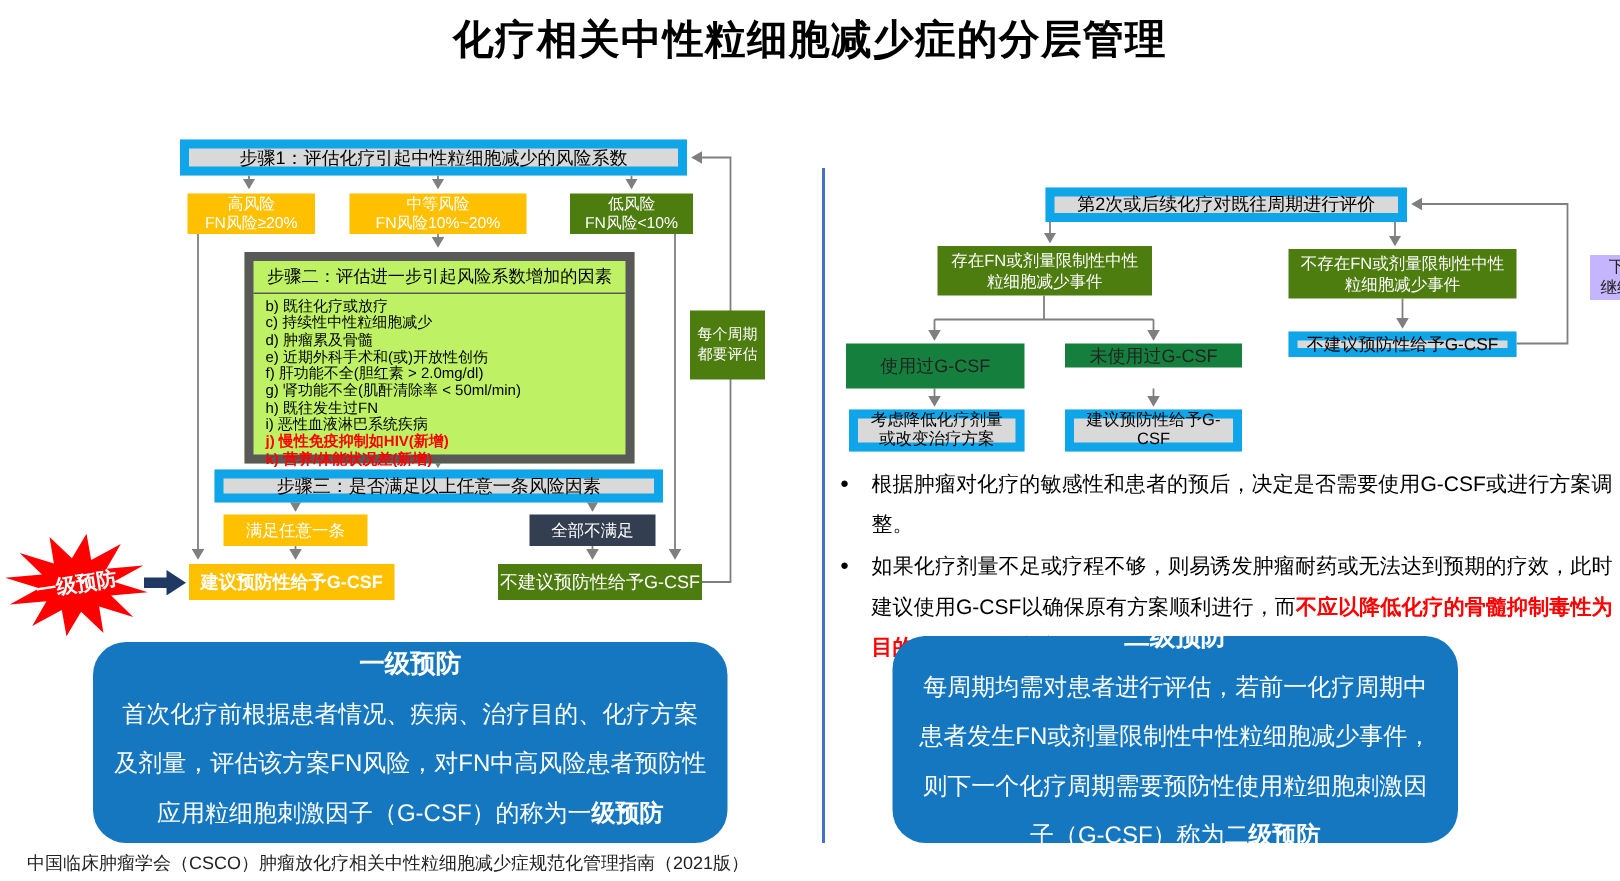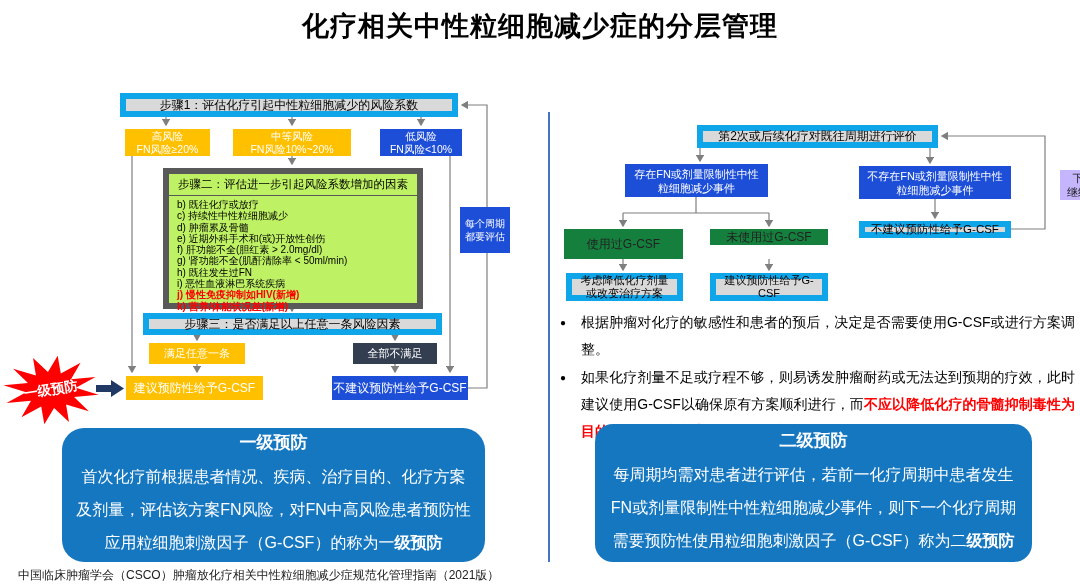--- a/index.html
+++ b/index.html
@@ -4,21 +4,21 @@
 <style>
   html,body{margin:0;padding:0;background:#fff;}
   #canvas{position:relative;width:1080px;height:587px;background:#fff;overflow:hidden;
           font-family:"Liberation Sans","DejaVu Sans",sans-serif;color:#000;}
   .abs{position:absolute;box-sizing:border-box;}
   .ctr{display:flex;flex-direction:column;align-items:center;justify-content:center;text-align:center;}
   #page-title{left:0;top:8px;width:1080px;font-size:27px;font-weight:bold;text-align:center;letter-spacing:1px;}
   
   .graybox{background:#D9D9D9;border:6px solid #0ea5e9;}
   .yellowbox{background:#FFC000;color:#fff;}
-  .navybox{background:#1d4ed8;color:#fff;}
+  .navybox{background:#4d7c0f;color:#fff;}
   .slatebox{background:#333F50;color:#fff;}
   .greenbox{background:#15803d;color:#222;}
   .creambox{background:#c4b5fd;color:#222;margin-left:40px;}
   .step-list{margin:0;padding:3px 6px 2px 8px;list-style:none;font-size:10px;line-height:11.3px;text-align:left;}
   .step-list li{white-space:nowrap;}
   .step-list li.red{color:#FF0000;font-weight:bold;}
   .bullets{margin:0;padding:0;list-style:none;font-size:14px;line-height:27px;text-align:justify;}
   .bullets li{position:relative;padding-left:21px;margin-bottom:1px;}
   .bullets li::before{content:"●";position:absolute;left:0;top:0;font-size:10px;}
   .redbold{color:#FF0000;font-weight:bold;}
@@ -105,21 +105,21 @@
   <div class="abs navybox ctr" style="left:460px;top:207px;width:50px;height:46px;font-size:10px;line-height:13px;justify-content:center;">
     <div>每个周期</div>
     <div>都要评估</div>
   </div>
 
   <div class="abs graybox ctr" style="left:143px;top:313px;width:299px;height:22px;font-size:12px;">步骤三：是否满足以上任意一条风险因素</div>
 
   <div class="abs yellowbox ctr" style="left:149px;top:343px;width:96px;height:21px;font-size:11px;">满足任意一条</div>
   <div class="abs slatebox ctr" style="left:353px;top:343px;width:84px;height:21px;font-size:11px;">全部不满足</div>
 
-  <div class="abs yellowbox ctr" style="left:126px;top:376px;width:137px;height:24px;font-size:12px;font-weight:normal;">建议预防性给予G-CSF</div>
+  <div class="abs yellowbox ctr" style="left:126px;top:376px;width:137px;height:24px;font-size:12px;font-weight:bold;">建议预防性给予G-CSF</div>
   <div class="abs navybox ctr" style="left:332px;top:376px;width:136px;height:24px;font-size:12px;">不建议预防性给予G-CSF</div>
 
   <svg class="abs" style="left:0;top:351px;" width="102" height="78" viewBox="-51 -39 102 78">
     <polygon transform="scale(1,0.72) rotate(8)" fill="#FF0000" points="48,0 24.2,6.5 41.6,24 17.7,17.7 24,41.6 6.5,24.2 0,48 -6.5,24.2 -24,41.6 -17.7,17.7 -41.6,24 -24.2,6.5 -48,0 -24.2,-6.5 -41.6,-24 -17.7,-17.7 -24,-41.6 -6.5,-24.2 0,-48 6.5,-24.2 24,-41.6 17.7,-17.7 41.6,-24 24.2,-6.5"></polygon>
     <text x="0" y="4" transform="rotate(-9)" text-anchor="middle" fill="#fff" font-size="13.5" font-weight="bold">一级预防</text>
   </svg>
   <svg class="abs" style="left:96px;top:380px;" width="28" height="17" viewBox="0 0 28 17">
     <polygon points="0,5 15,5 15,0 28,8.5 15,17 15,12 0,12" fill="#1F3864"></polygon>
   </svg>
 
@@ -154,20 +154,20 @@
 
   <ul class="bullets abs" style="left:560px;top:309px;width:515px;">
     <li><span>根据肿瘤对化疗的敏感性和患者的预后，决定是否需要使用G-CSF或进行方案调整。</span></li>
     <li><span>如果化疗剂量不足或疗程不够，则易诱发肿瘤耐药或无法达到预期的疗效，此时建议使用G-CSF以确保原有方案顺利进行，而</span><span class="redbold">不应以降低化疗的骨髓抑制毒性为目的来调整既定方案，包括降低剂量与推迟化疗</span><span>。</span></li>
   </ul>
 
   <div class="abs bluepanel ctr" style="left:62px;top:428px;width:423px;height:134px;">
     <div class="pb-title">一级预防</div>
     <div class="pb-body"><span>首次化疗前根据患者情况、疾病、治疗目的、化疗方案及剂量，评估该方案FN风险，对FN中高风险患者预防性应用粒细胞刺激因子（G-CSF）的称为一</span><b>级预防</b></div>
   </div>
-  <div class="abs bluepanel ctr" style="left:595px;top:424px;width:437px;height:138px;border-radius:18px;">
+  <div class="abs bluepanel ctr" style="left:595px;top:424px;width:377px;height:138px;">
     <div class="pb-title">二级预防</div>
     <div class="pb-body"><span>每周期均需对患者进行评估，若前一化疗周期中患者发生FN或剂量限制性中性粒细胞减少事件，则下一个化疗周期需要预防性使用粒细胞刺激因子（G-CSF）称为二</span><b>级预防</b></div>
   </div>
 
   <div class="abs" style="left:18px;top:567px;font-size:12px;color:#222;">中国临床肿瘤学会（CSCO）肿瘤放化疗相关中性粒细胞减少症规范化管理指南（2021版）</div>
 
 </div>
 
 </body></html>

